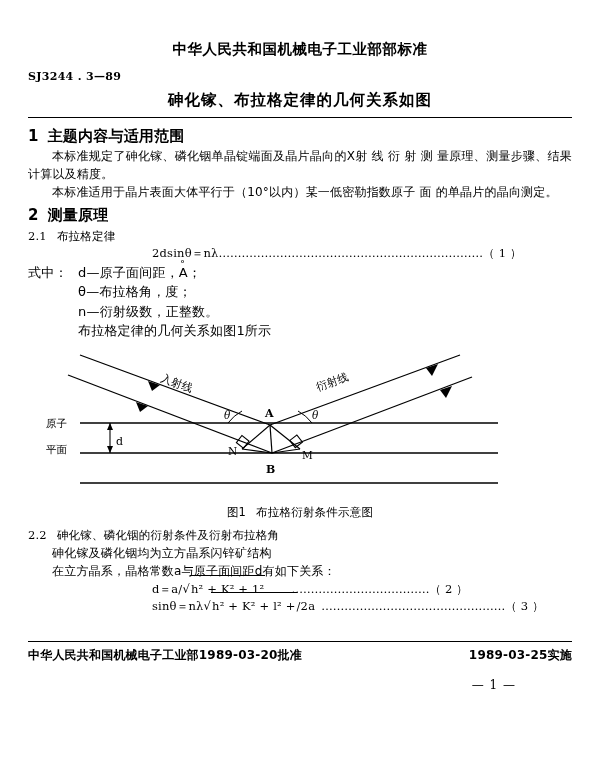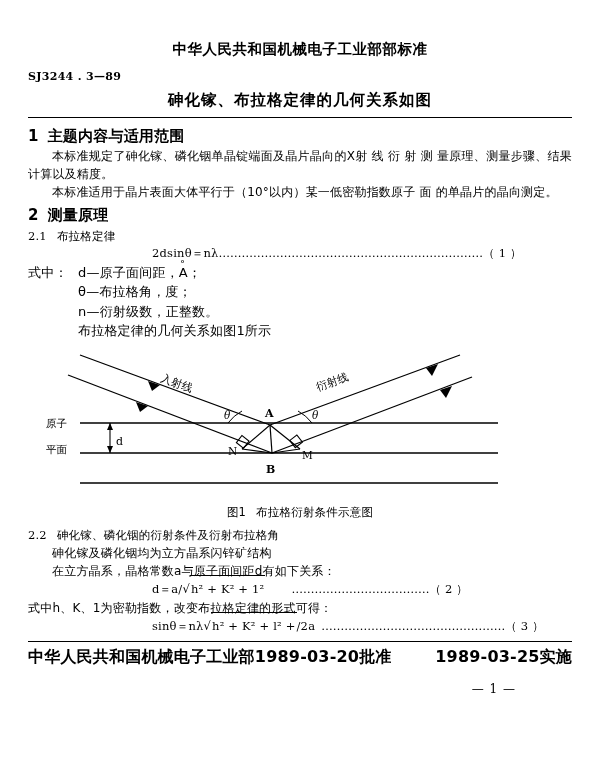--- a/index.html
+++ b/index.html
@@ -144,21 +144,21 @@
   }
   .rule-bot {
     border: 0;
     border-top: 1.6px solid #000;
     margin: 0 0 5px 0;
   }
   .footer-row {
     display: flex;
     justify-content: space-between;
     align-items: baseline;
-    font-size: 16px;
+    font-size: 12px;
     font-weight: bold;
     letter-spacing: 0.2px;
   }
   .pageno {
     text-align: right;
     padding-right: 56px;
     margin-top: 14px;
     font-size: 12px;
     font-family: "DejaVu Serif", "Liberation Serif", serif;
     letter-spacing: 1px;
@@ -269,21 +269,20 @@
     <div class="sub-head">
       <span class="num serif">2.2</span><span>砷化镓、磷化铟的衍射条件及衍射布拉格角</span>
     </div>
     <p class="body indent">砷化镓及磷化铟均为立方晶系闪锌矿结构</p>
     <p class="body indent">在立方晶系，晶格常数a与原子面间距d有如下关系：</p>
 
     <div class="formula-line">
       <span class="lead"></span><span>d＝a/√</span><span class="sqrt-over">h² + K² + 1²</span><span style="display:inline-block;width:26px"></span><span class="dots">………………………………</span><span>（ 2 ）</span>
     </div>
 
-    <p class="body">式中h、K、1为密勒指数，改变布拉格定律的形式可得：</p>
 
     <div class="formula-line">
       <span class="lead"></span><span>sinθ＝nλ√</span><span class="sqrt-over">h² + K² + l² +</span><span>/2a</span><span style="display:inline-block;width:6px"></span><span class="dots">…………………………………………</span><span>（ 3 ）</span>
     </div>
 
   </div>
 
   <div class="footer">
     <hr class="rule-bot">
     <div class="footer-row">

